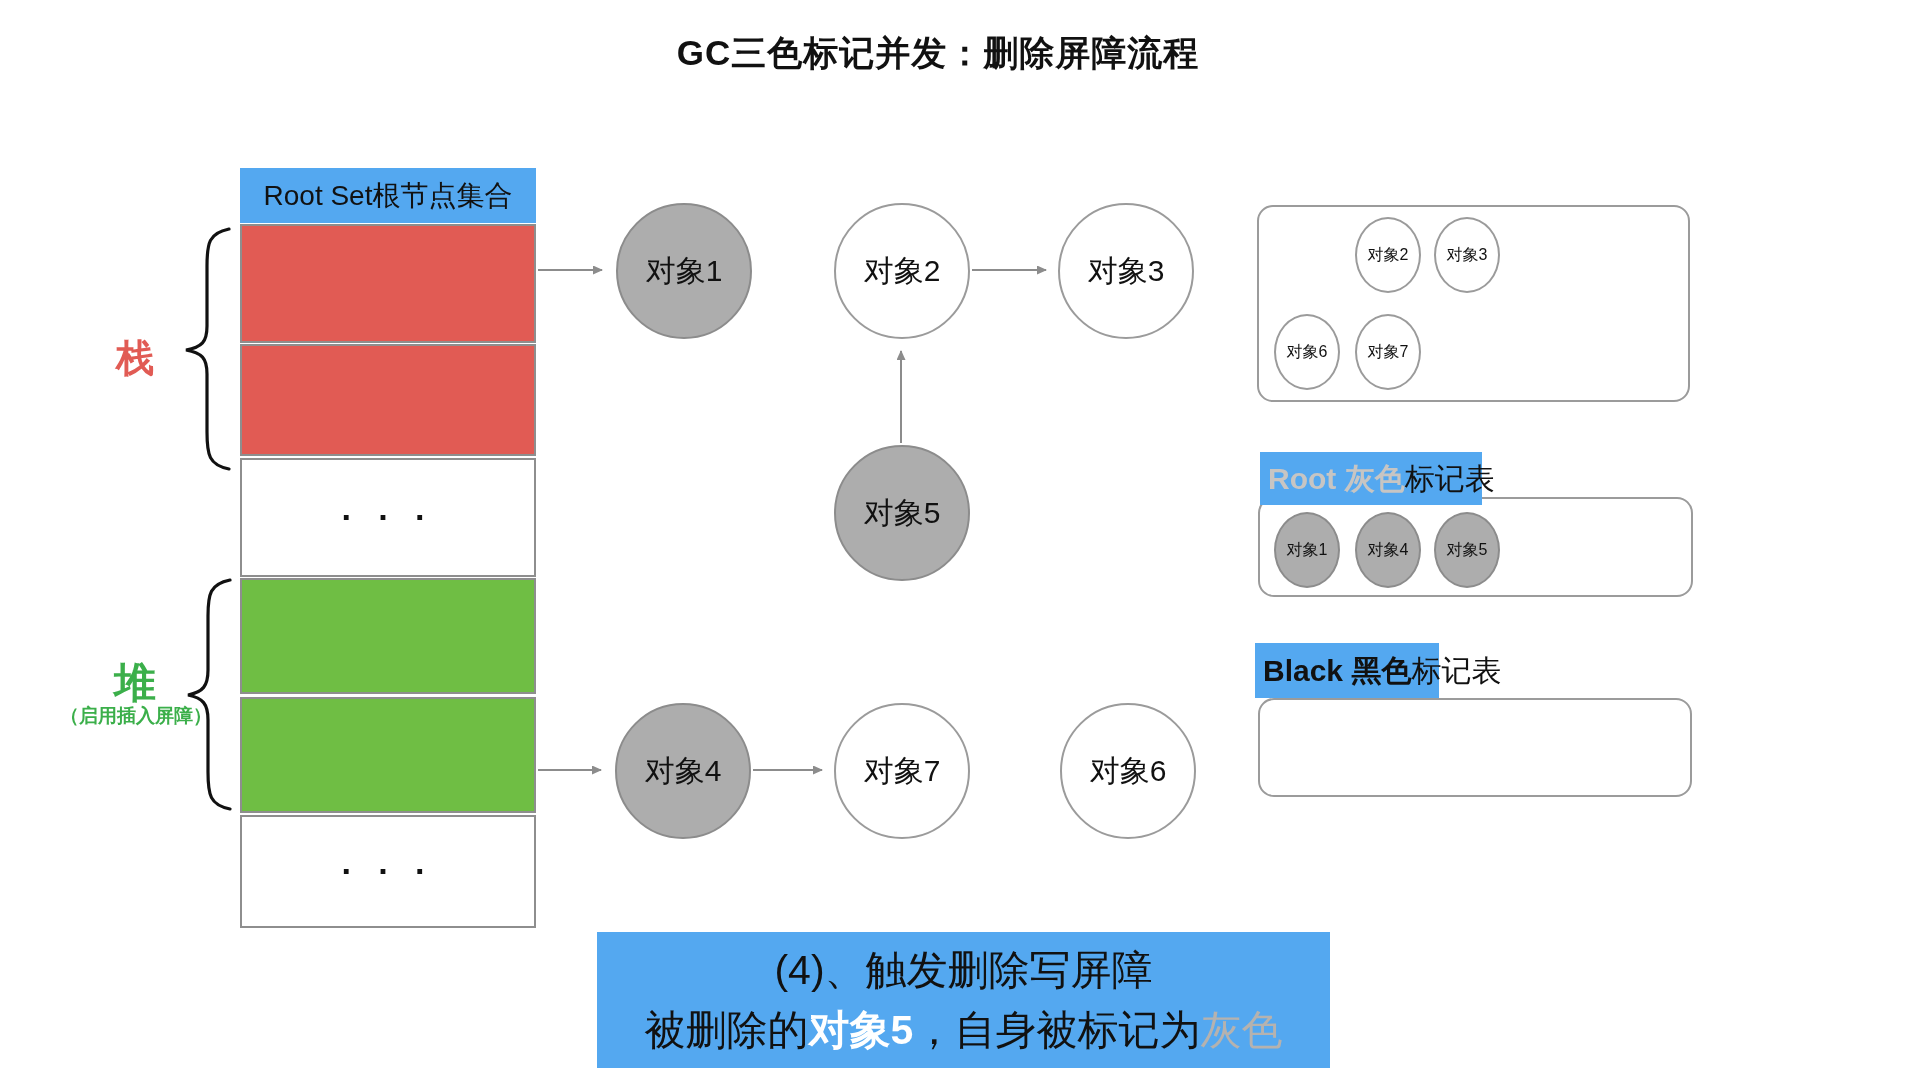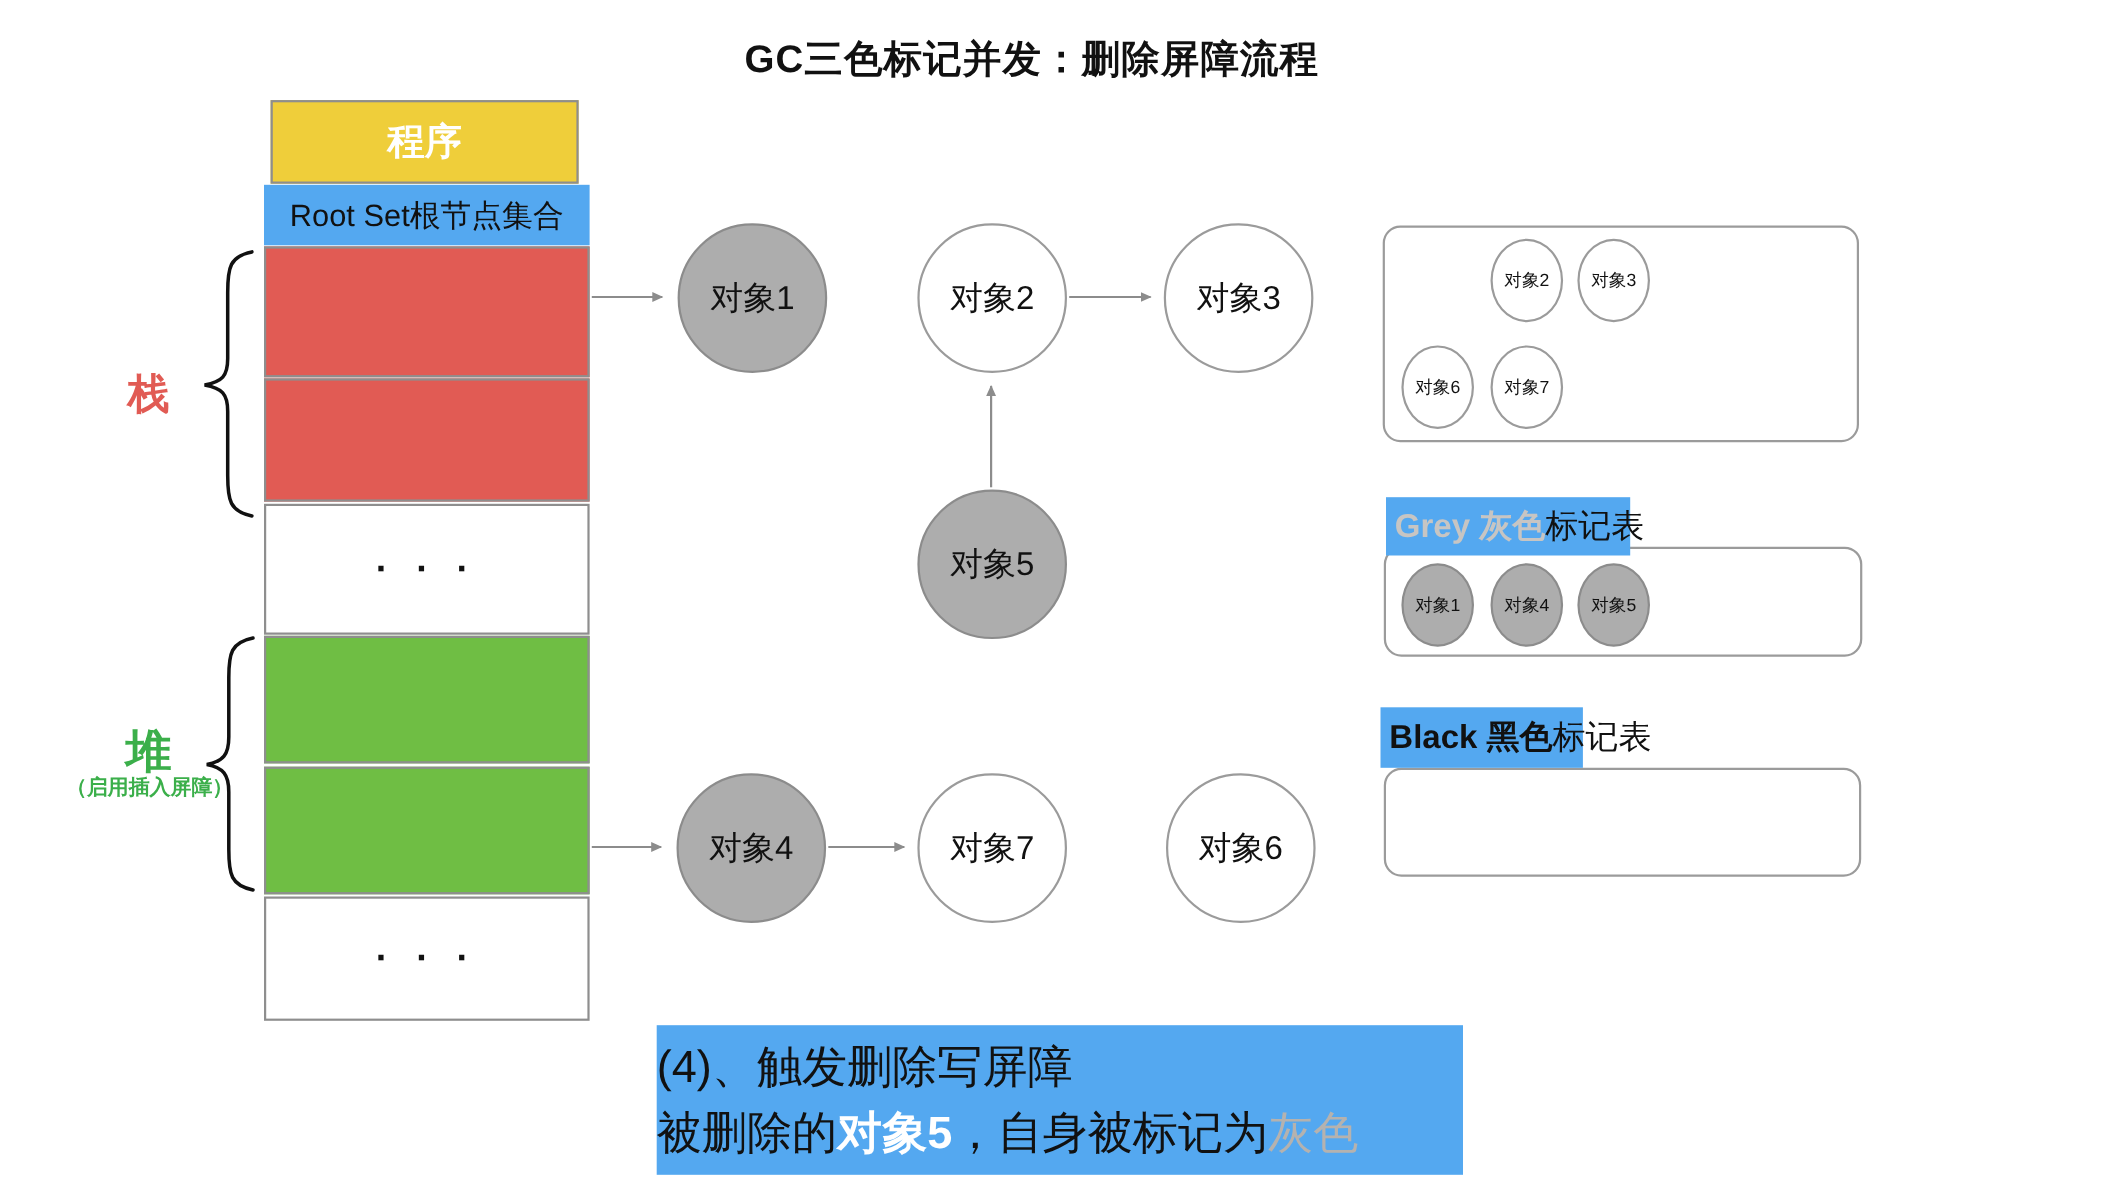--- a/index.html
+++ b/index.html
@@ -77,21 +77,21 @@
   .mw-obj2 { left:1355px; top:217px; }
   .mw-obj3 { left:1434px; top:217px; }
   .mw-obj6 { left:1274px; top:314px; }
   .mw-obj7 { left:1355px; top:314px; }
   .mg-obj1 { left:1274px; top:512px; }
   .mg-obj4 { left:1355px; top:512px; }
   .mg-obj5 { left:1434px; top:512px; }
 
   
   .caption { left:597px; top:932px; width:733px; height:136px; background:#54A8F0;
-             display:flex; flex-direction:column; align-items:flex-start; justify-content:center; }
+             display:flex; flex-direction:column; align-items:center; justify-content:center; }
   .caption .cline { font-size:41px; line-height:60px; color:#111; white-space:nowrap; }
   .caption .obj5  { color:#fff; font-weight:bold; }
   .caption .greyw { color:#B5B2AF; }
 
   svg.layer { position:absolute; left:0; top:0; width:1920px; height:1080px;
               pointer-events:none; }
 </style>
 </head>
 <body>
 
@@ -107,23 +107,20 @@
     </defs>
     <path d="M 229 229 C 209 233 207 243 207 266 L 207 326 C 207 342 202 347 186 350 C 202 353 207 358 207 374 L 207 432 C 207 455 209 465 229 469" fill="none" stroke="#111" stroke-width="3.2" stroke-linecap="round"></path>
     <path d="M 230 580 C 210 584 208 594 208 616 L 208 670 C 208 686 203 692 188 695 C 203 698 208 704 208 720 L 208 772 C 208 795 210 805 230 809" fill="none" stroke="#111" stroke-width="3.2" stroke-linecap="round"></path>
     <line x1="538" y1="270" x2="602" y2="270" stroke="#8C8C8C" stroke-width="2" marker-end="url(#ah)"></line>
     <line x1="972" y1="270" x2="1046" y2="270" stroke="#8C8C8C" stroke-width="2" marker-end="url(#ah)"></line>
     <line x1="901" y1="443" x2="901" y2="351" stroke="#8C8C8C" stroke-width="2" marker-end="url(#ah)"></line>
     <line x1="538" y1="770" x2="601" y2="770" stroke="#8C8C8C" stroke-width="2" marker-end="url(#ah)"></line>
     <line x1="753" y1="770" x2="822" y2="770" stroke="#8C8C8C" stroke-width="2" marker-end="url(#ah)"></line>
   </svg>
 
-  <div class="abs block blk-program">
-    <span>程序</span>
-  </div>
   <div class="abs blk-rootset">
     <span>Root Set根节点集合</span>
   </div>
   <div class="abs block blk-red1"></div>
   <div class="abs block blk-red2"></div>
   <div class="abs block blk-white1 dots">
     <span>· · ·</span>
   </div>
   <div class="abs block blk-green1"></div>
   <div class="abs block blk-green2"></div>
@@ -165,21 +162,21 @@
       <span>对象3</span>
     </div>
   <div class="abs mini white mw-obj6">
       <span>对象6</span>
     </div>
   <div class="abs mini white mw-obj7">
       <span>对象7</span>
     </div>
 
   <div class="abs thead thead-grey">
-    <span class="head">Grey 灰色</span><span>标记表</span>
+    <span class="head">Root 灰色</span><span>标记表</span>
   </div>
   <div class="abs tbox tbox-grey"></div>
   <div class="abs mini grey mg-obj1">
       <span>对象1</span>
     </div>
   <div class="abs mini grey mg-obj4">
       <span>对象4</span>
     </div>
   <div class="abs mini grey mg-obj5">
       <span>对象5</span>

